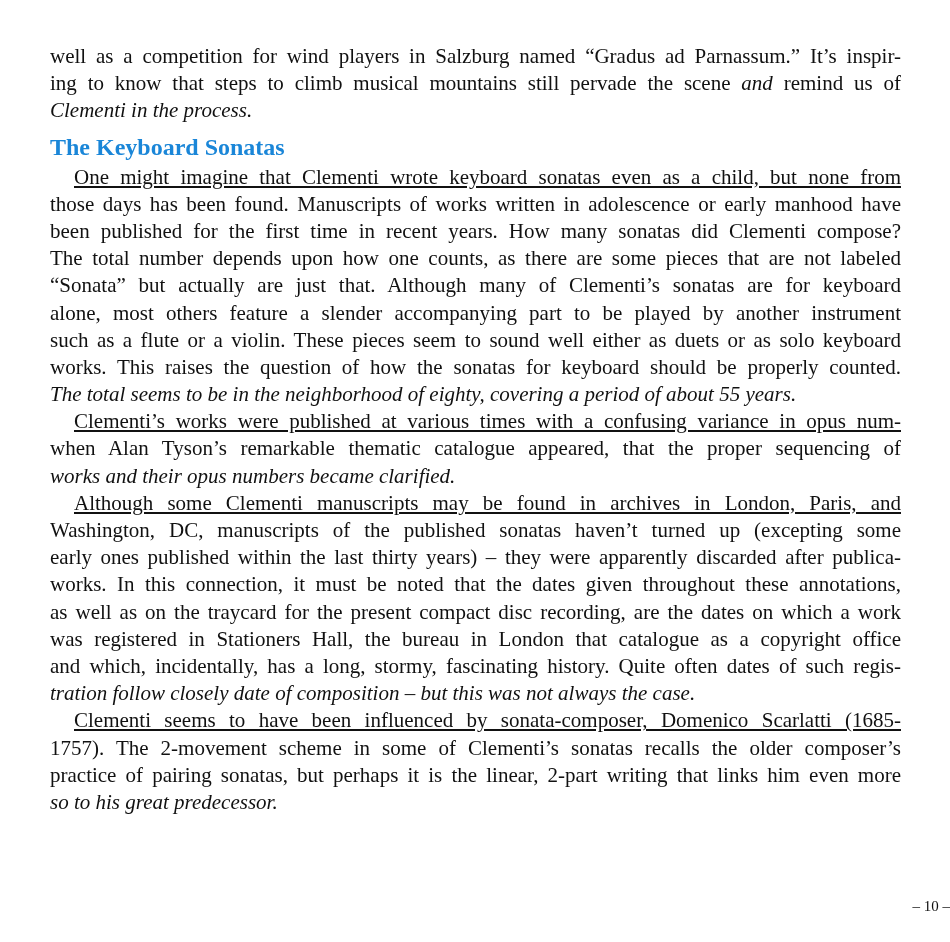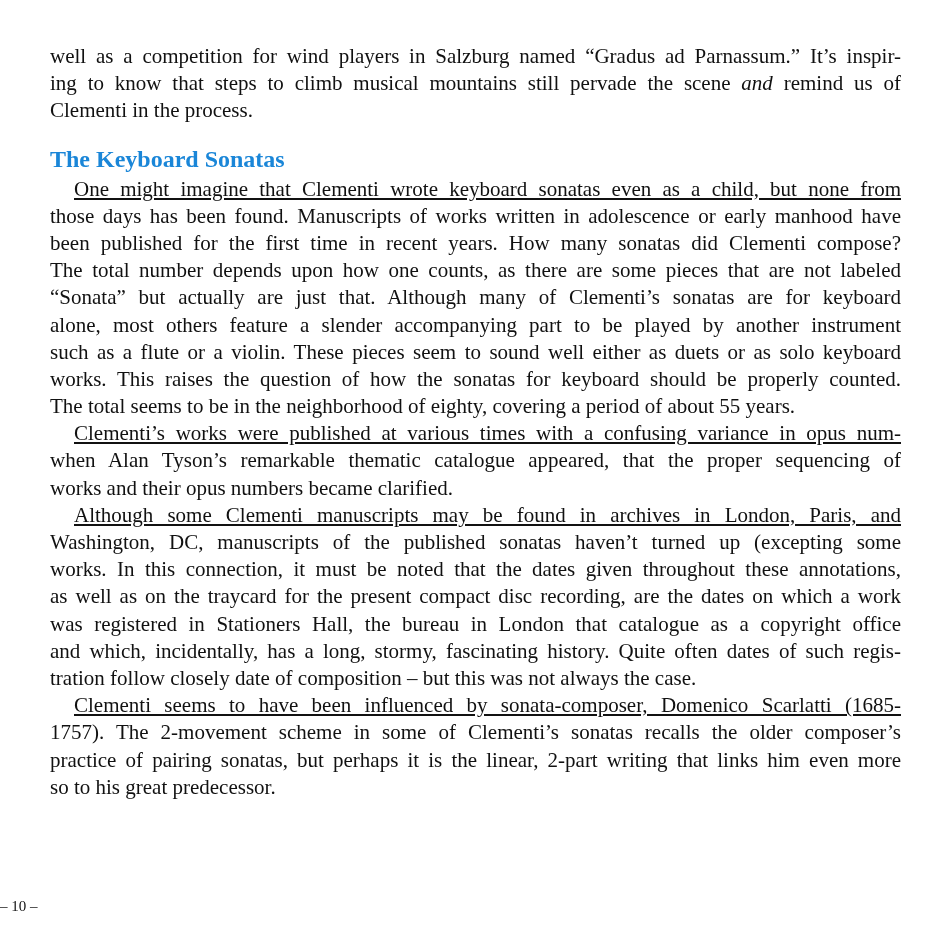--- a/index.html
+++ b/index.html
@@ -6,30 +6,30 @@
     body { width: 950px; height: 942px; position: relative; overflow: hidden; }
     .page {
       position: absolute; left: 50px; top: 43px; width: 851px;
       font-family: "Liberation Serif", "DejaVu Serif", serif;
       font-size: 21px; color: #111111;
     }
     .line {
       display: block; height: 27.2px; line-height: 27.2px;
       white-space: nowrap; text-align: justify; text-align-last: justify;
     }
-    .line.last { text-align-last: left; }
+    .line.last { text-align-last: left; font-style: italic; }
     .line.indent { padding-left: 24px; text-decoration: underline; }
     .heading {
       font-family: "Liberation Serif", "DejaVu Serif", serif;
       font-weight: bold; font-size: 24px; color: #1a86d8;
-      height: 37px; line-height: 37px; margin-top: 16px; margin-bottom: -2px;
+      height: 37px; line-height: 37px; margin-top: 4px; margin-bottom: -2px;
     }
     em { font-style: italic; }
     .footer {
-      position: absolute; left: 0; width: 950px; top: 898px; text-align: left;
+      position: absolute; left: 0; width: 950px; top: 898px; text-align: right;
       font-family: "Liberation Serif", "DejaVu Serif", serif; font-size: 15px; color: #111;
     }
   </style>
 </head>
 <body>
 
 <div class="page">
   <div>
     <span class="line">well as a competition for wind players in Salzburg named “Gradus ad Parnassum.”  It’s inspir-</span>
     <span class="line"><span>ing to know that steps to climb musical mountains still pervade the scene </span><em>and</em><span> remind us of</span></span>
@@ -52,20 +52,21 @@
 
   <div>
     <span class="line indent">Clementi’s works were published at various times with a confusing variance in opus num-</span>
     <span class="line">when Alan Tyson’s remarkable thematic catalogue appeared, that the proper sequencing of</span>
     <span class="line last">works and their opus numbers became clarified.</span>
   </div>
 
   <div>
     <span class="line indent">Although some Clementi manuscripts may be found in archives in London, Paris, and</span>
     <span class="line">Washington, DC, manuscripts of the published sonatas haven’t turned up (excepting some</span>
+    <span class="line">early ones published within the last thirty years) – they were apparently discarded after publica-</span>
     <span class="line">works.  In this connection, it must be noted that the dates given throughout these annotations,</span>
     <span class="line">as well as on the traycard for the present compact disc recording, are the dates on which a work</span>
     <span class="line">was registered in Stationers Hall, the bureau in London that catalogue as a copyright office</span>
     <span class="line">and which, incidentally, has a long, stormy, fascinating history.  Quite often dates of such regis-</span>
     <span class="line last">tration follow closely date of composition – but this was not always the case.</span>
   </div>
 
   <div>
     <span class="line indent">Clementi seems to have been influenced by sonata-composer, Domenico Scarlatti (1685-</span>
     <span class="line">1757).  The 2-movement scheme in some of Clementi’s sonatas recalls the older composer’s</span>

